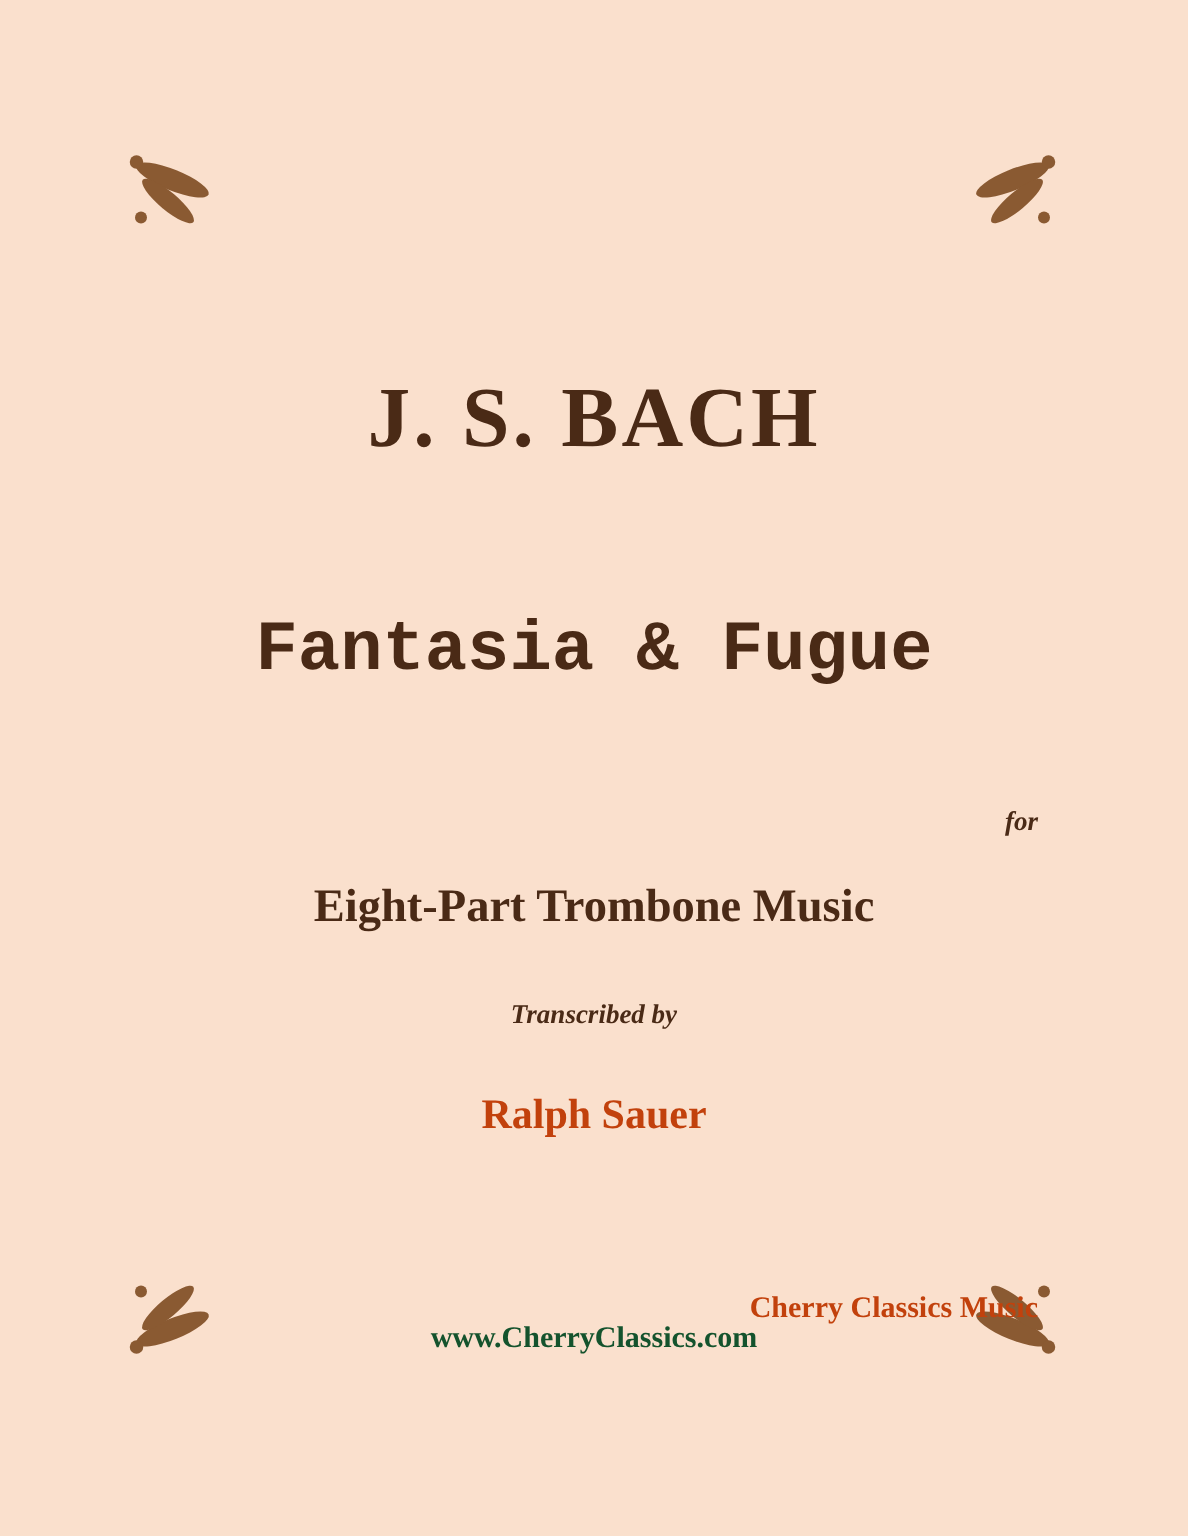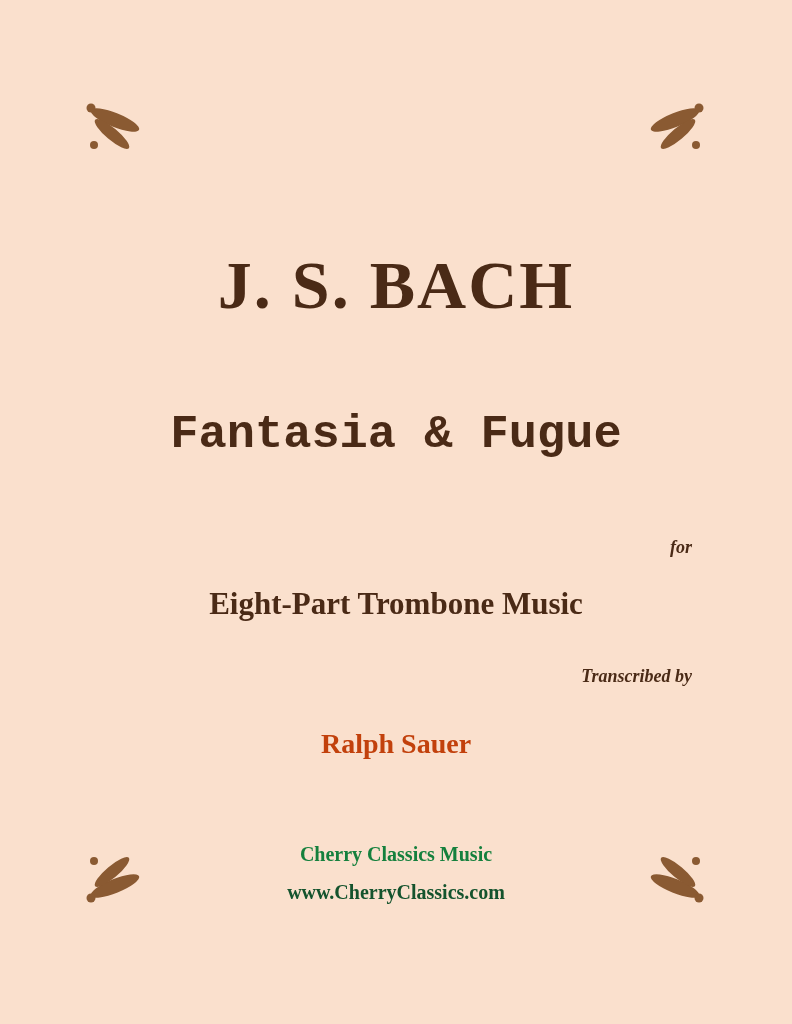--- a/index.html
+++ b/index.html
@@ -79,21 +79,21 @@
     width: 592px;
     height: 1024px;
     text-align: center;
   }
 
   .composer {
     position: absolute;
     top: 246px;
     left: 0;
     width: 100%;
-    font-size: 68px;
+    font-size: 57px;
     font-weight: bold;
     letter-spacing: 2px;
     color: #4a2a16;
     font-family: "Liberation Serif", serif;
   }
 
   .work-title {
     position: absolute;
     top: 408px;
     left: 0;
@@ -138,41 +138,41 @@
 
   .transcribed-label {
     position: absolute;
     top: 666px;
     left: 0;
     width: 100%;
     font-size: 18px;
     font-style: italic;
     font-weight: bold;
     color: #4a2a16;
+  }
+
+  .arranger {
+    position: absolute;
+    top: 728px;
+    left: 0;
+    width: 100%;
+    font-size: 28px;
+    font-weight: bold;
+    color: #c2410c;
+  }
+
+  .publisher {
+    position: absolute;
+    top: 861px;
+    left: 0;
+    width: 100%;
+    font-size: 20px;
+    font-weight: bold;
+    color: #c2410c;
     text-align: right;
-  }
-
-  .arranger {
-    position: absolute;
-    top: 728px;
-    left: 0;
-    width: 100%;
-    font-size: 28px;
-    font-weight: bold;
-    color: #c2410c;
-  }
-
-  .publisher {
-    position: absolute;
-    top: 843px;
-    left: 0;
-    width: 100%;
-    font-size: 20px;
-    font-weight: bold;
-    color: #15803d;
   }
   .publisher-url {
     position: absolute;
     top: 881px;
     left: 0;
     width: 100%;
     font-size: 20px;
     font-weight: bold;
     color: #14532d;
   }

